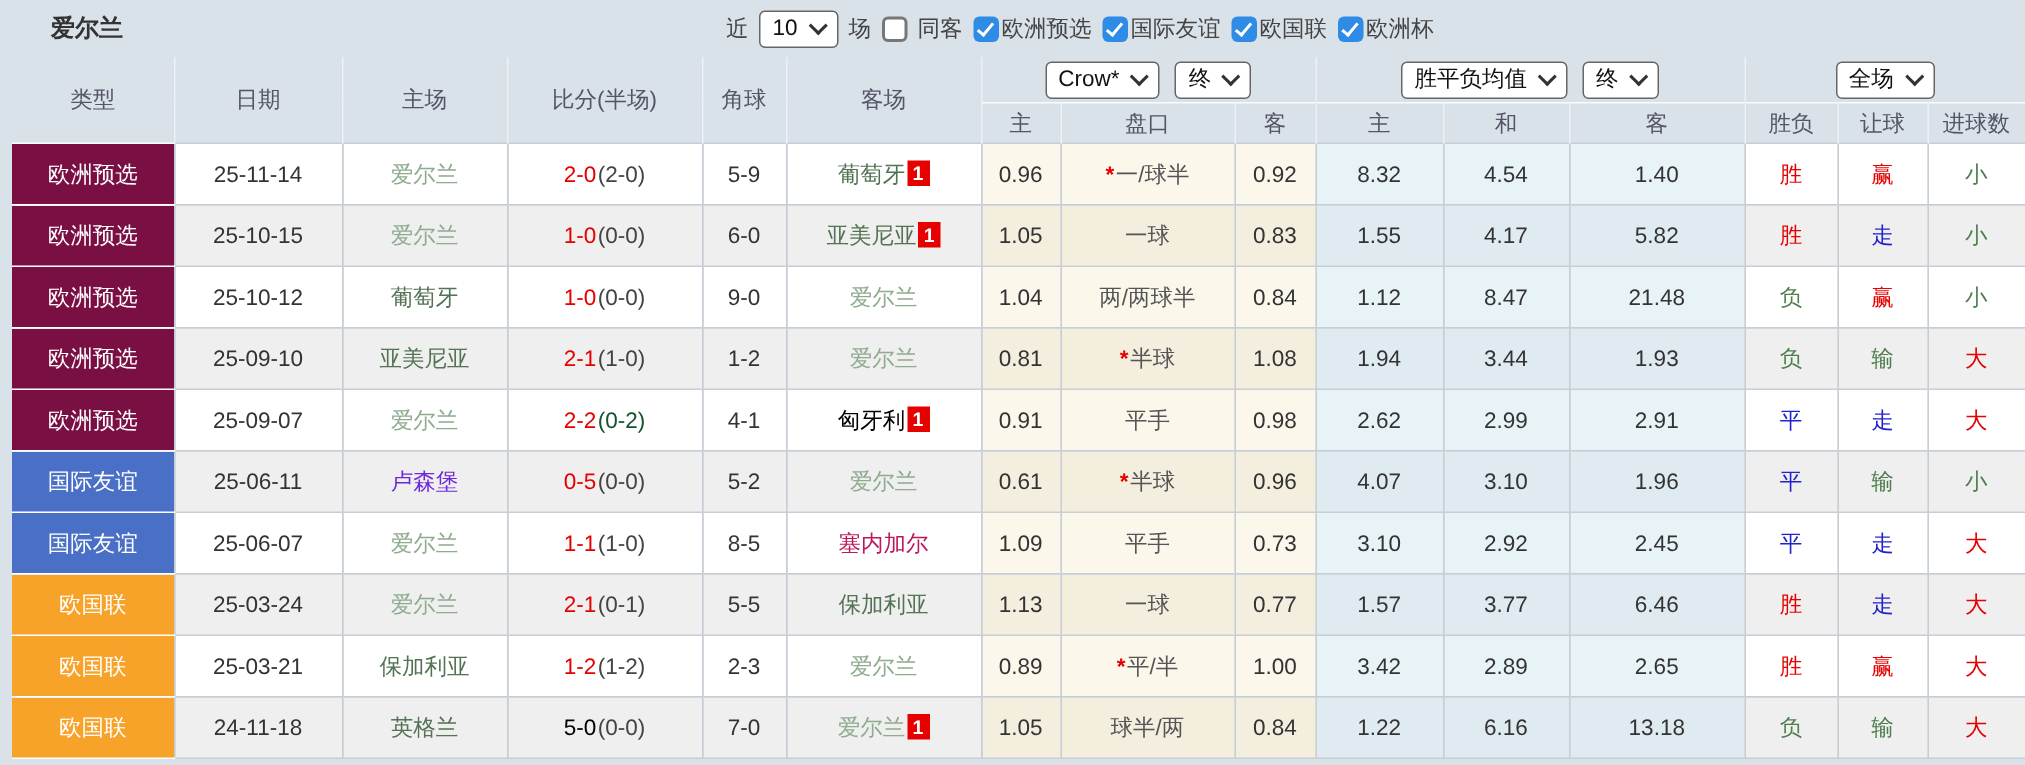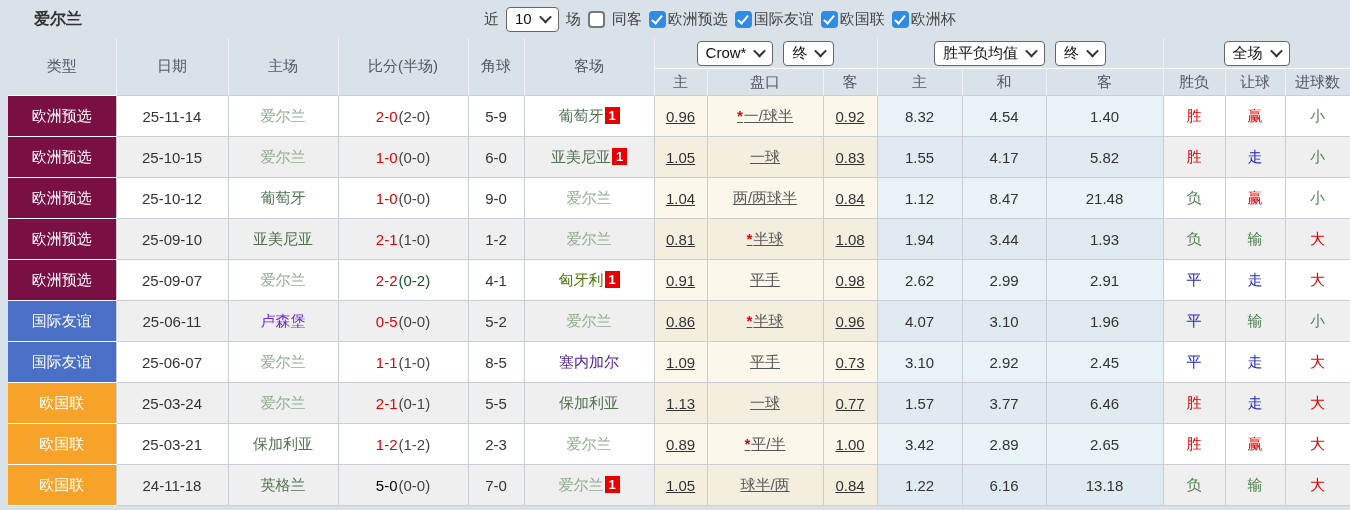--- a/index.html
+++ b/index.html
@@ -36,21 +36,21 @@
   table { border-collapse:collapse; table-layout:fixed; margin-left:8px; width:1342px; }
   th, td { padding:0; text-align:center; white-space:nowrap; overflow:hidden; }
   thead th { font-weight:normal; font-size:15px; color:#556; background:transparent; border-right:1px solid #EDF1F6; }
   tr.h1 th { height:30px; }
   tr.h2 th { height:26px; border-top:1px solid #FAFCFE; }
   .hsel { vertical-align:middle; }
   .selwrap { display:flex; justify-content:center; align-items:center; gap:10px; }
   tbody td { height:40px; font-size:15px; color:#333; border:1px solid #C9CED4; }
   .c-def  { background:#FFFFFF; }
   .c-def.alt { background:#EFEFEF; }
-  .c-cream { background:#FCF7EB;text-decoration:underline; }
+  .c-cream { background:#FCF7EB; }
   .c-cream.alt { background:#F4EEDF; }
   .c-blue { background:#E7F3F6; }
   .c-blue.alt { background:#DFEBF0; }
   .c-type { color:#fff; border-top:1px solid #fff; border-bottom:1px solid #fff; border-left:none; }
   .ht { color:#444; }
   .ft { margin-right:1px; }
   .star { margin-right:1px; font-weight:bold; }
   .hcap { color:#555; }
   .badge {
     display:inline-block; min-width:13px; height:17px; line-height:17px;
@@ -230,55 +230,55 @@
         <td class="c-def alt"><span style="color:#4E7E4E">负</span></td>
         <td class="c-def alt"><span style="color:#4E7E4E">输</span></td>
         <td class="c-def alt"><span style="color:#E60000">大</span></td>
       </tr>
       <tr>
         <td class="c-type" style="background:#7A0F44">欧洲预选</td>
         <td class="c-def">25-09-07</td>
         <td class="c-def"><span class="team" style="color:#90AC90">爱尔兰</span></td>
         <td class="c-def"><span class="ft" style="color:#E60000">2-2</span><span class="ht" style="color:#14532d">(0-2)</span></td>
         <td class="c-def">4-1</td>
-        <td class="c-def"><span class="team" style="color:#4d7c0f">匈牙利</span><span class="badge" style="background:#E60000">1</span></td>
+        <td class="c-def"><span class="team" style="color:#000000">匈牙利</span><span class="badge" style="background:#E60000">1</span></td>
         <td class="c-cream">0.91</td>
         <td class="c-cream hcap">平手</td>
         <td class="c-cream">0.98</td>
         <td class="c-blue">2.62</td>
         <td class="c-blue">2.99</td>
         <td class="c-blue">2.91</td>
         <td class="c-def"><span style="color:#2222CC">平</span></td>
         <td class="c-def"><span style="color:#2222CC">走</span></td>
         <td class="c-def"><span style="color:#E60000">大</span></td>
       </tr>
       <tr>
         <td class="c-type" style="background:#4A6FC6">国际友谊</td>
         <td class="c-def alt">25-06-11</td>
         <td class="c-def alt"><span class="team" style="color:#6d28d9">卢森堡</span></td>
         <td class="c-def alt"><span class="ft" style="color:#E60000">0-5</span><span class="ht" style="color:#444444">(0-0)</span></td>
         <td class="c-def alt">5-2</td>
         <td class="c-def alt"><span class="team" style="color:#90AC90">爱尔兰</span></td>
-        <td class="c-cream alt">0.86</td>
+        <td class="c-cream alt">0.61</td>
         <td class="c-cream alt hcap"><span class="star" style="color:#E60000">*</span>半球</td>
         <td class="c-cream alt">0.96</td>
         <td class="c-blue alt">4.07</td>
         <td class="c-blue alt">3.10</td>
         <td class="c-blue alt">1.96</td>
         <td class="c-def alt"><span style="color:#2222CC">平</span></td>
         <td class="c-def alt"><span style="color:#4E7E4E">输</span></td>
         <td class="c-def alt"><span style="color:#4E7E4E">小</span></td>
       </tr>
       <tr>
         <td class="c-type" style="background:#4A6FC6">国际友谊</td>
         <td class="c-def">25-06-07</td>
         <td class="c-def"><span class="team" style="color:#90AC90">爱尔兰</span></td>
         <td class="c-def"><span class="ft" style="color:#E60000">1-1</span><span class="ht" style="color:#444444">(1-0)</span></td>
         <td class="c-def">8-5</td>
-        <td class="c-def"><span class="team" style="color:#4c1d95">塞内加尔</span></td>
+        <td class="c-def"><span class="team" style="color:#be185d">塞内加尔</span></td>
         <td class="c-cream">1.09</td>
         <td class="c-cream hcap">平手</td>
         <td class="c-cream">0.73</td>
         <td class="c-blue">3.10</td>
         <td class="c-blue">2.92</td>
         <td class="c-blue">2.45</td>
         <td class="c-def"><span style="color:#2222CC">平</span></td>
         <td class="c-def"><span style="color:#2222CC">走</span></td>
         <td class="c-def"><span style="color:#E60000">大</span></td>
       </tr>

